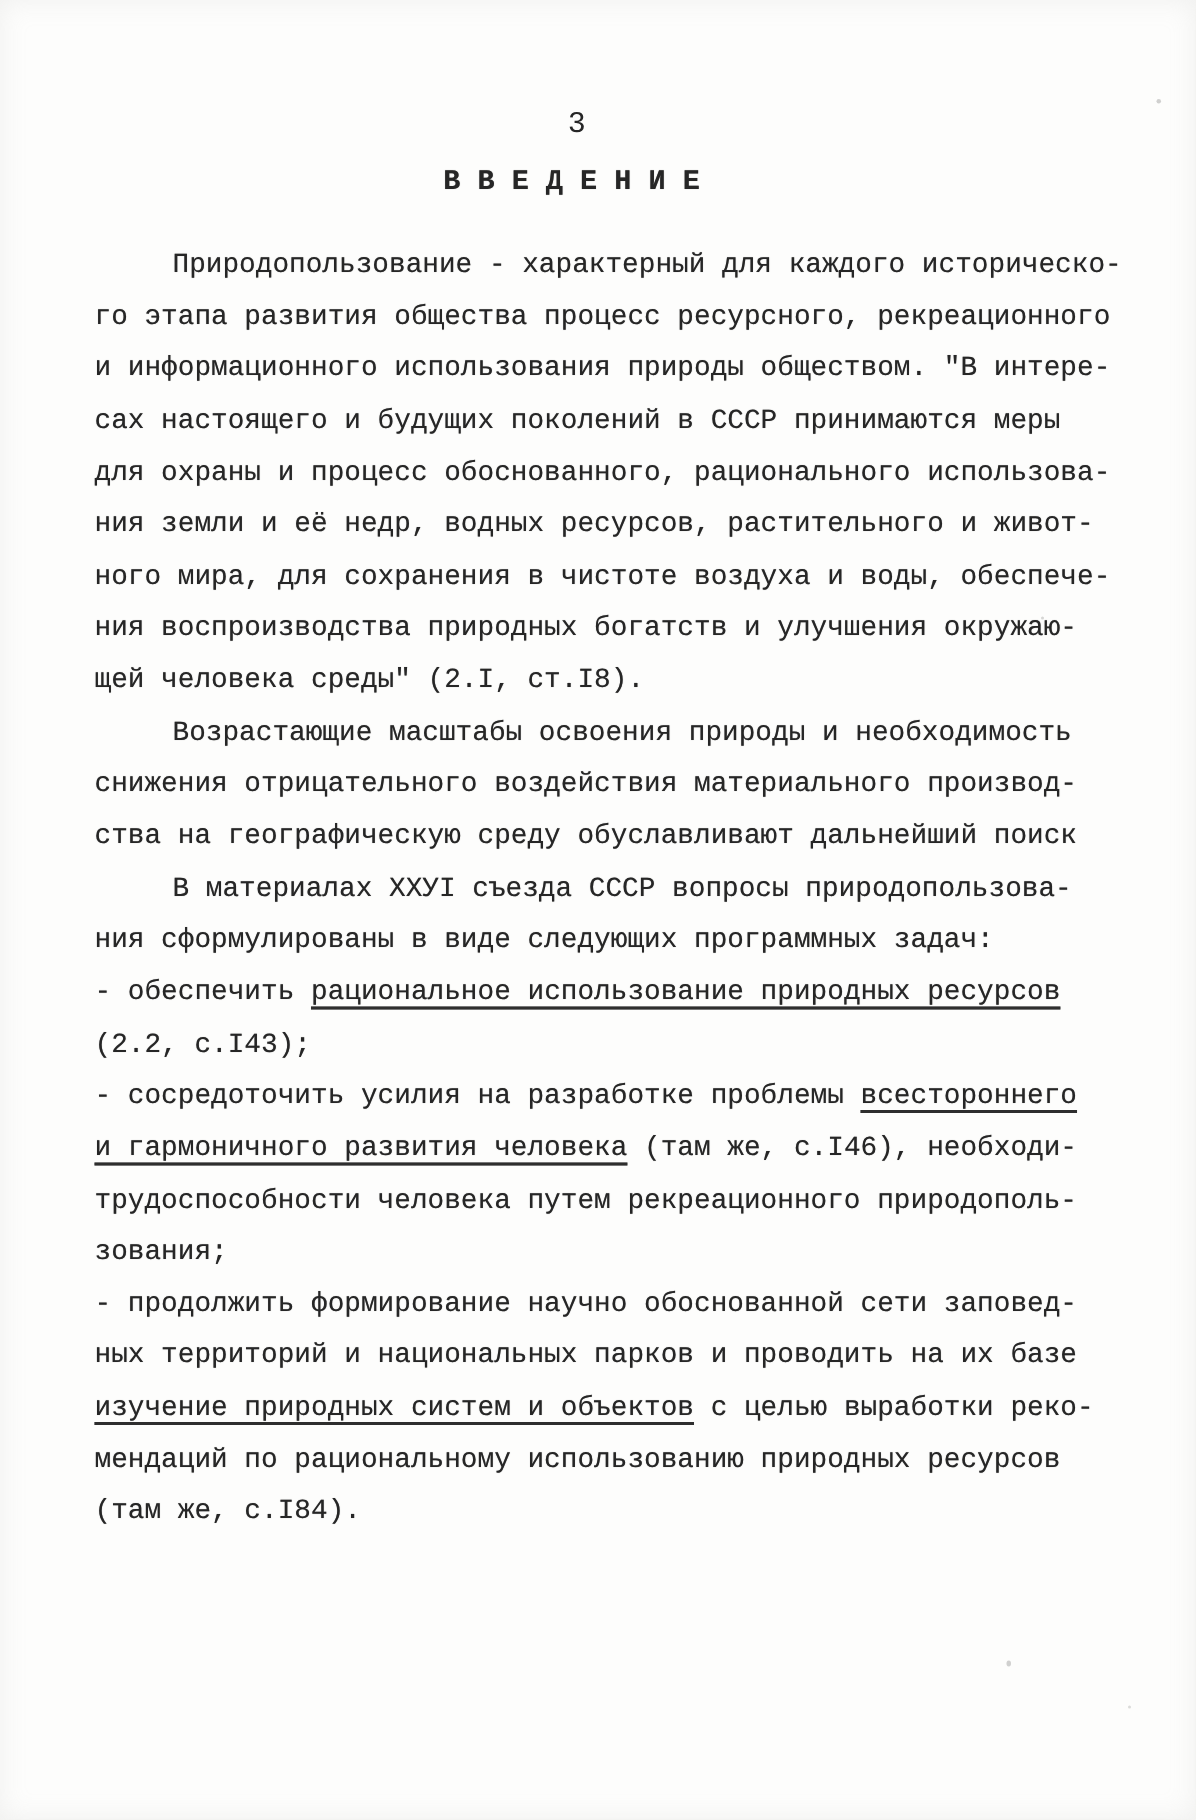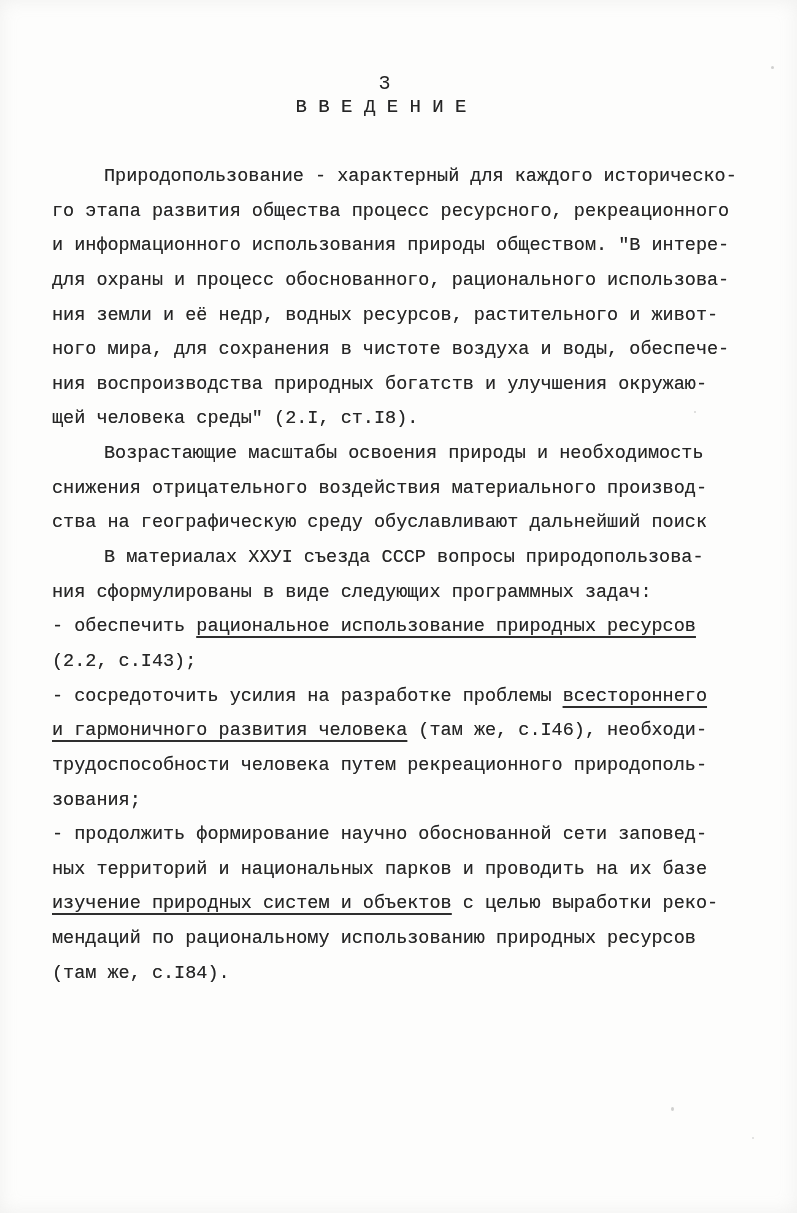--- a/index.html
+++ b/index.html
@@ -22,33 +22,33 @@
     position: absolute;
     top: 72px;
     left: 0;
     width: 770px;
     text-align: center;
     font-size: 20px;
     letter-spacing: 1px;
   }
   .doc-title {
     position: absolute;
-    top: 96px;
+    top: 110px;
     left: 0;
     width: 762px;
     text-align: center;
     font-size: 19px;
-    font-weight: 400;
+    font-weight: 700;
     white-space: pre;
     text-shadow: 0 0 0.5px rgba(20,20,20,0.55);
   }
   .text-body {
     position: absolute;
     top: 160px;
-    left: 52px;
+    left: 63px;
     width: 690px;
   }
   .line {
     height: 34.65px;
     line-height: 34.65px;
     font-size: 18.5px;
     white-space: pre;
     text-shadow: 0 0 0.5px rgba(20,20,20,0.5);
   }
   .line.indent {
@@ -76,20 +76,21 @@
 
 <div class="page">
   <div class="page-number">3</div>
 
   <div class="doc-title">В В Е Д Е Н И Е</div>
 
   <div class="text-body">
       <div class="line indent"><span>Природопользование - характерный для каждого историческо-</span></div>
       <div class="line"><span>го этапа развития общества процесс ресурсного, рекреационного</span></div>
       <div class="line"><span>и информационного использования природы обществом. "В интере-</span></div>
+      <div class="line"><span>сах настоящего и будущих поколений в СССР принимаются меры</span></div>
       <div class="line"><span>для охраны и процесс обоснованного, рационального использова-</span></div>
       <div class="line"><span>ния земли и её недр, водных ресурсов, растительного и живот-</span></div>
       <div class="line"><span>ного мира, для сохранения в чистоте воздуха и воды, обеспече-</span></div>
       <div class="line"><span>ния воспроизводства природных богатств и улучшения окружаю-</span></div>
       <div class="line"><span>щей человека среды" (2.I, ст.I8).</span></div>
       <div class="line indent"><span>Возрастающие масштабы освоения природы и необходимость</span></div>
       <div class="line"><span>снижения отрицательного воздействия материального производ-</span></div>
       <div class="line"><span>ства на географическую среду обуславливают дальнейший поиск</span></div>
       <div class="line indent"><span>В материалах ХХУI съезда СССР вопросы природопользова-</span></div>
       <div class="line"><span>ния сформулированы в виде следующих программных задач:</span></div>

